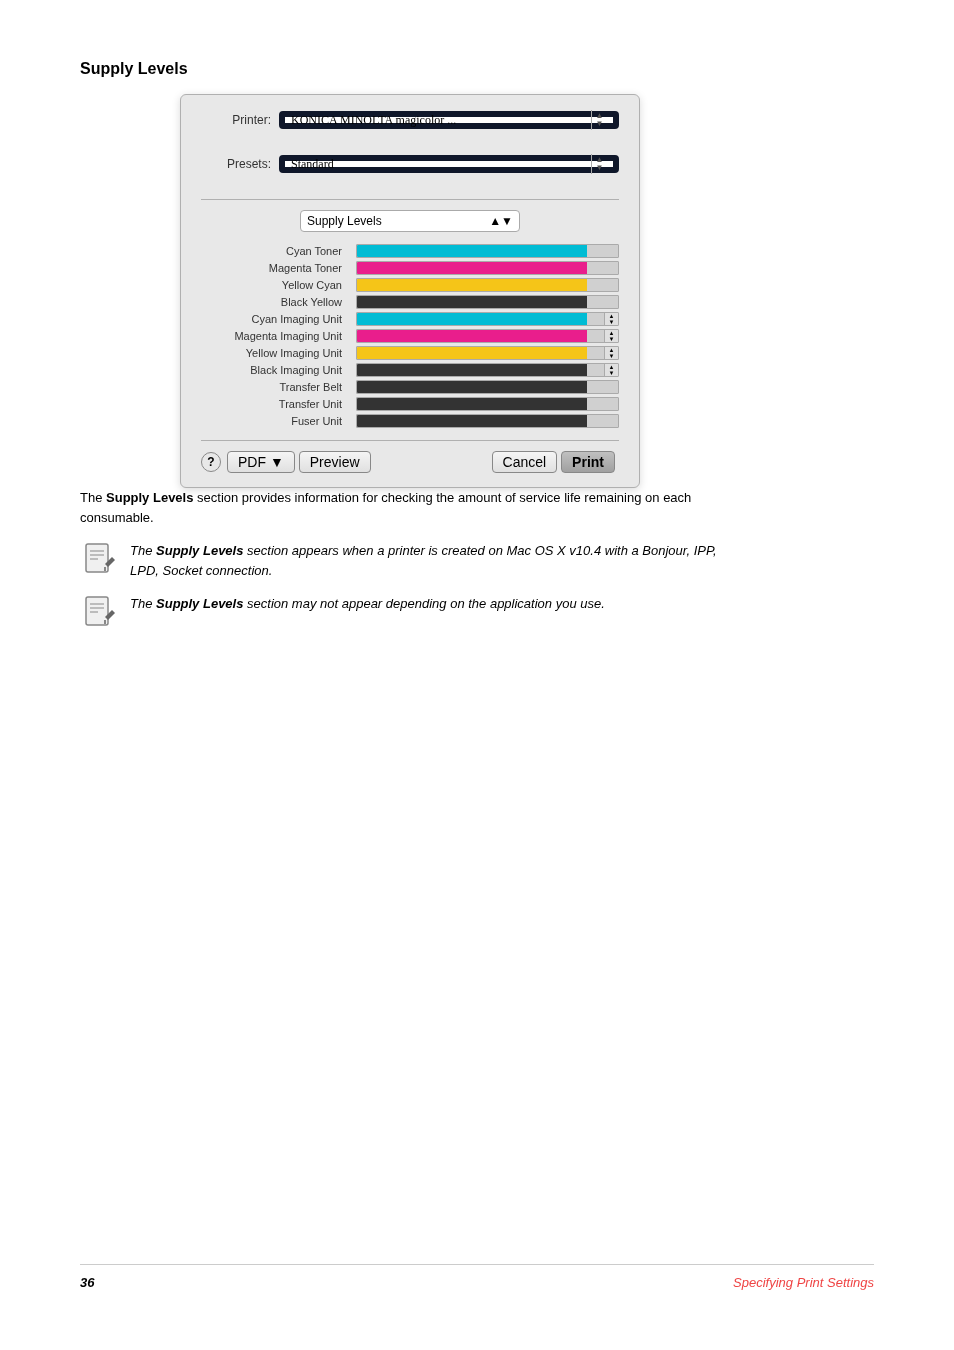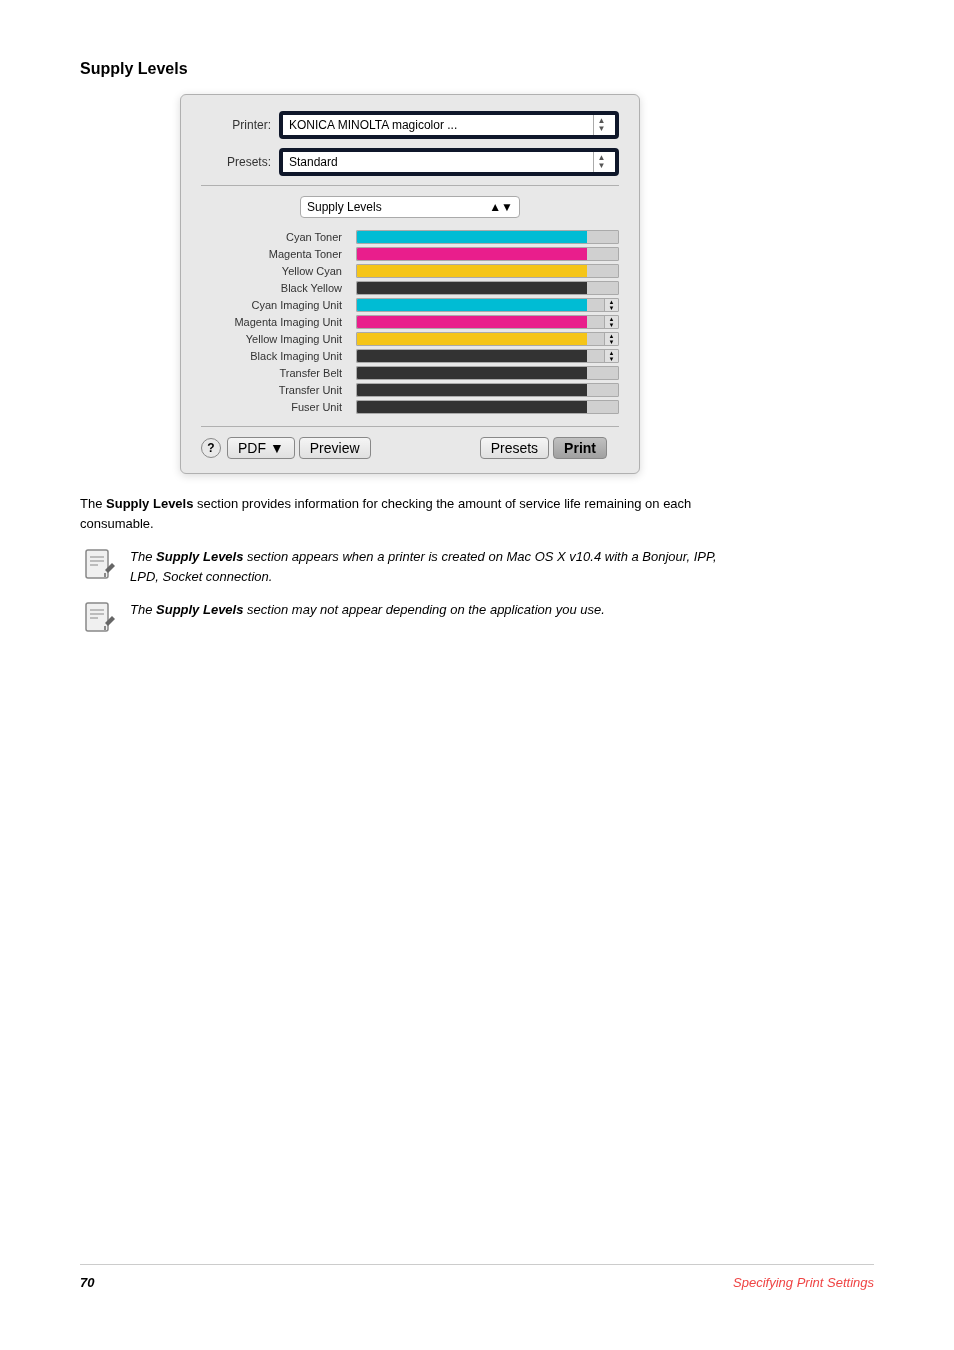--- a/index.html
+++ b/index.html
@@ -31,42 +31,43 @@
       background: #e8e8e8;
       padding: 16px 20px 14px 20px;
       width: 460px;
       margin-left: 100px;
       box-shadow: 0 2px 8px rgba(0,0,0,0.15);
     }
 
     .dialog-row {
       display: flex;
       align-items: center;
-      margin-bottom: 9px;
+      margin-bottom: 26px;
     }
 
     .dialog-label {
       width: 70px;
       text-align: right;
       margin-right: 8px;
       font-size: 12px;
       color: #333;
     }
 
     .dialog-select {
       flex: 1;
-      height: 28px;
+      height: 18px;
       background: #fff;
-      border: 4px solid #0f172a;
+      border: 6px solid #0f172a;
       border-radius: 4px;
       font-size: 12px;
       padding: 0 6px;
       display: flex;
       align-items: center;
       justify-content: space-between;
+      font-family: Liberation Serif, serif;
     }
 
     .dialog-select .stepper {
       width: 16px;
       height: 20px;
       border-left: 1px solid #aaa;
       display: flex;
       flex-direction: column;
       align-items: center;
       justify-content: center;
@@ -186,30 +187,29 @@
       display: flex;
       align-items: center;
       justify-content: center;
       margin-right: 4px;
     }
 
     .print-btn {
       background: linear-gradient(to bottom, #c0c0c0, #a0a0a0);
       font-weight: bold;
       color: #000;
-      margin-right: 12px;
+      margin-right: 4px;
     }
 
     .bottom-spacer {
       flex: 1;
     }
 
     
     .body-text {
-      margin-top: 20px;
       font-size: 13px;
       line-height: 1.5;
       max-width: 640px;
     }
 
     .note-block {
       display: flex;
       align-items: flex-start;
       margin-top: 14px;
     }
@@ -380,21 +380,21 @@
             <div class="supply-bar" style="width: 88%; background-color: rgb(51, 51, 51);"></div>
           </div>
         </div>
       </div>
 
     <div class="dialog-bottom">
       <div class="help-btn">?</div>
       <div class="pdf-btn">PDF ▼</div>
       <div class="preview-btn">Preview</div>
       <div class="bottom-spacer"></div>
-      <div class="cancel-btn">Presets</div>
+      <div class="cancel-btn">Cancel</div>
       <div class="print-btn">Print</div>
     </div>
   </div>
 
   <div class="body-text">
     <p>
       The <strong>Supply Levels</strong>
       <span> section provides information for checking the amount of service life remaining on each consumable.</span>
     </p>
 
@@ -428,17 +428,17 @@
         </svg>
       </div>
       <p class="note-text">
         The <strong>Supply Levels</strong>
         <span> section may not appear depending on the application you use.</span>
       </p>
     </div>
   </div>
 
   <div class="page-footer">
-    <span class="footer-page-num">70</span>
+    <span class="footer-page-num">36</span>
     <span class="footer-title">Specifying Print Settings</span>
   </div>
 
 </div>
 
 </body></html>

